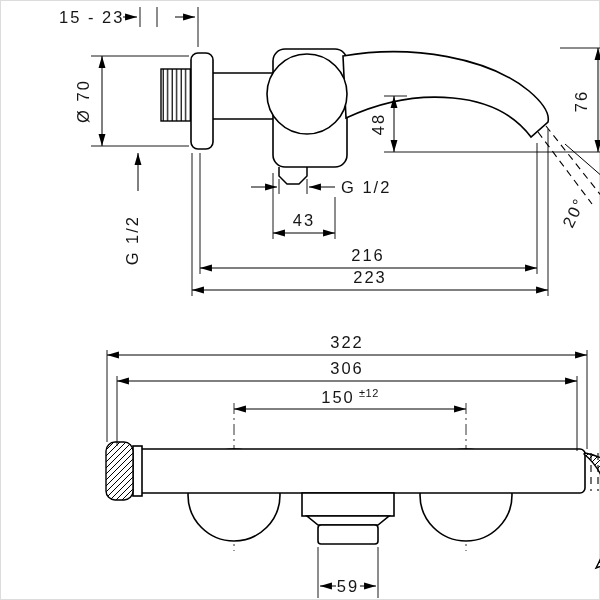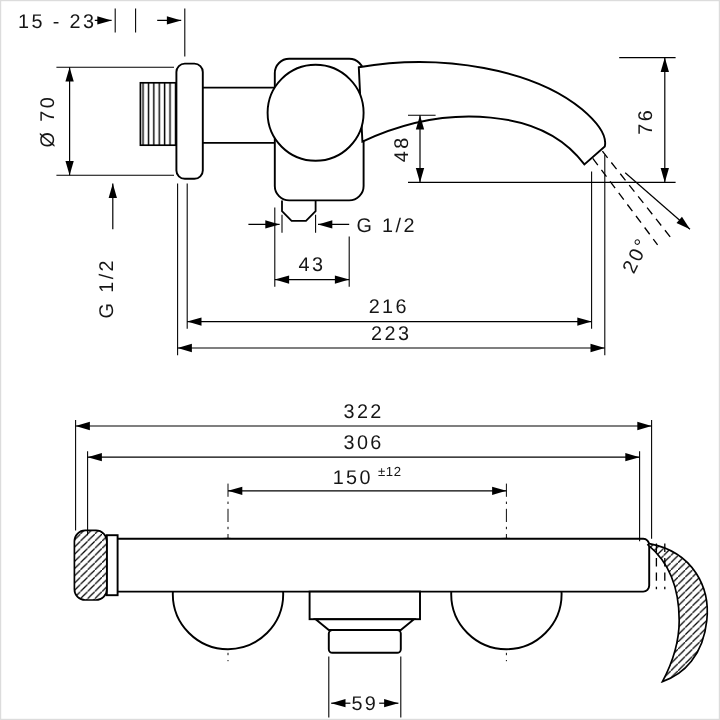--- a/index.html
+++ b/index.html
@@ -1,16 +1,16 @@
 <!DOCTYPE html>
 <html><head>
 <meta charset="utf-8">
 <style>
   html,body{margin:0;padding:0;background:#ffffff;}
-  .canvas{width:600px;height:600px;box-sizing:border-box;border:1px solid #dcdcdc;background:#ffffff;}
+  .canvas{width:600px;height:600px;box-sizing:border-box;border:1px solid #dcdcdc;background:#ffffff;padding-left:44px;}
   svg{display:block;}
   .part{fill:#ffffff;stroke:#000000;stroke-width:1.6;}
   .edge{fill:none;stroke:#000000;stroke-width:1.5;}
   .ext{fill:none;stroke:#000000;stroke-width:0.9;}
   .dim{fill:none;stroke:#000000;stroke-width:1;}
   .dash{fill:none;stroke:#000000;stroke-width:1.1;stroke-dasharray:7 5;}
   .cl{fill:none;stroke:#000000;stroke-width:0.8;stroke-dasharray:11 4 2 4;}
   text{font-family:"Liberation Sans","DejaVu Sans",sans-serif;font-size:16.5px;letter-spacing:2px;fill:#161616;}
   text.sup{font-size:11px;letter-spacing:0.5px;}
 </style>

